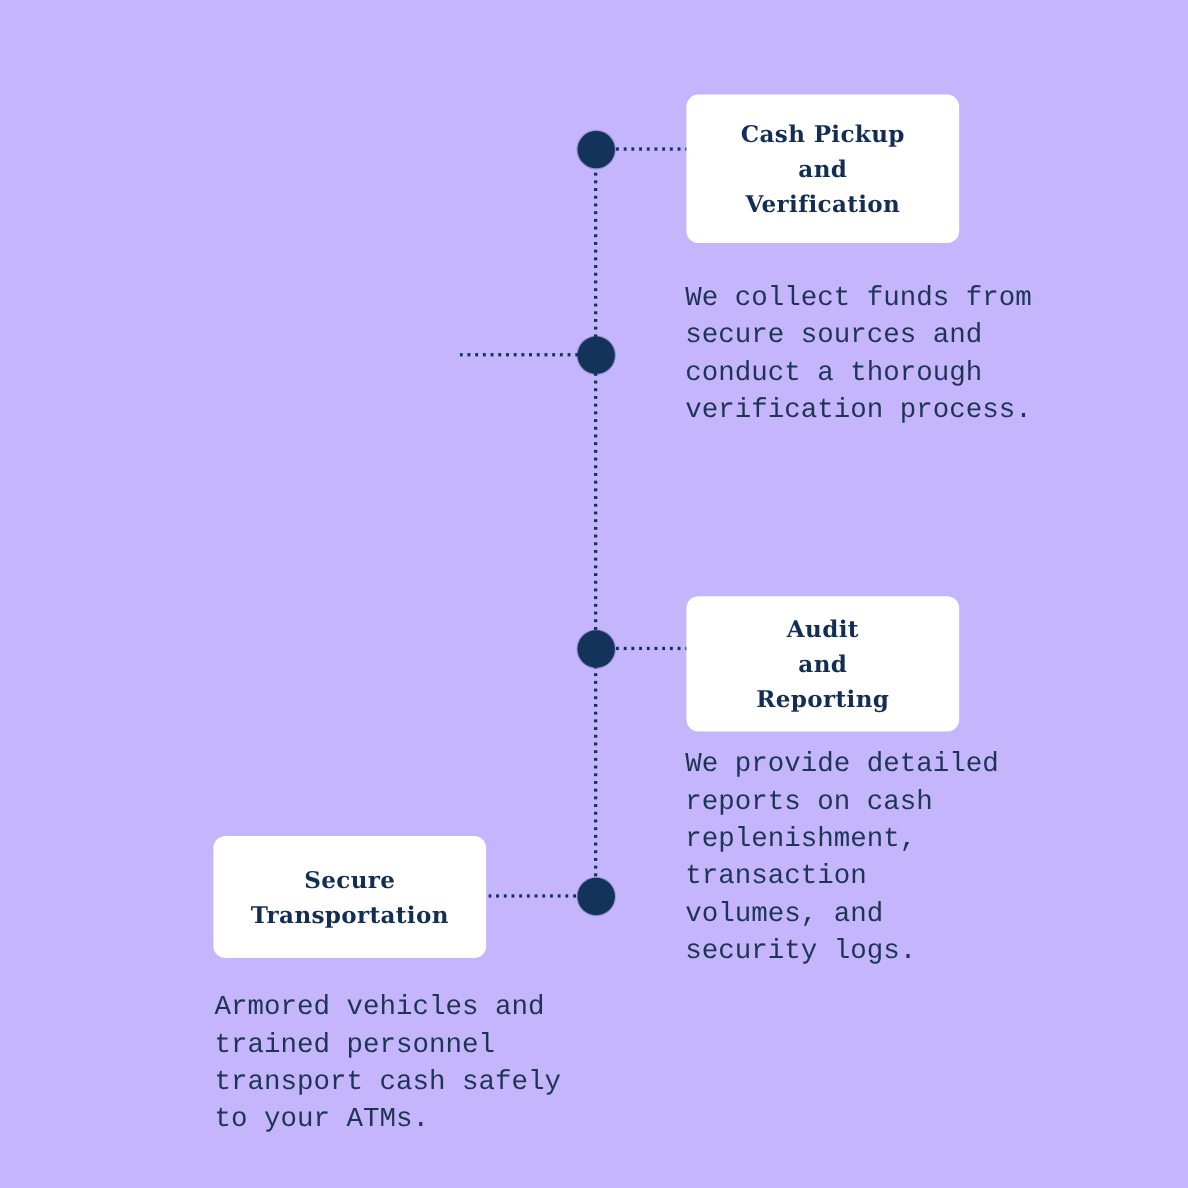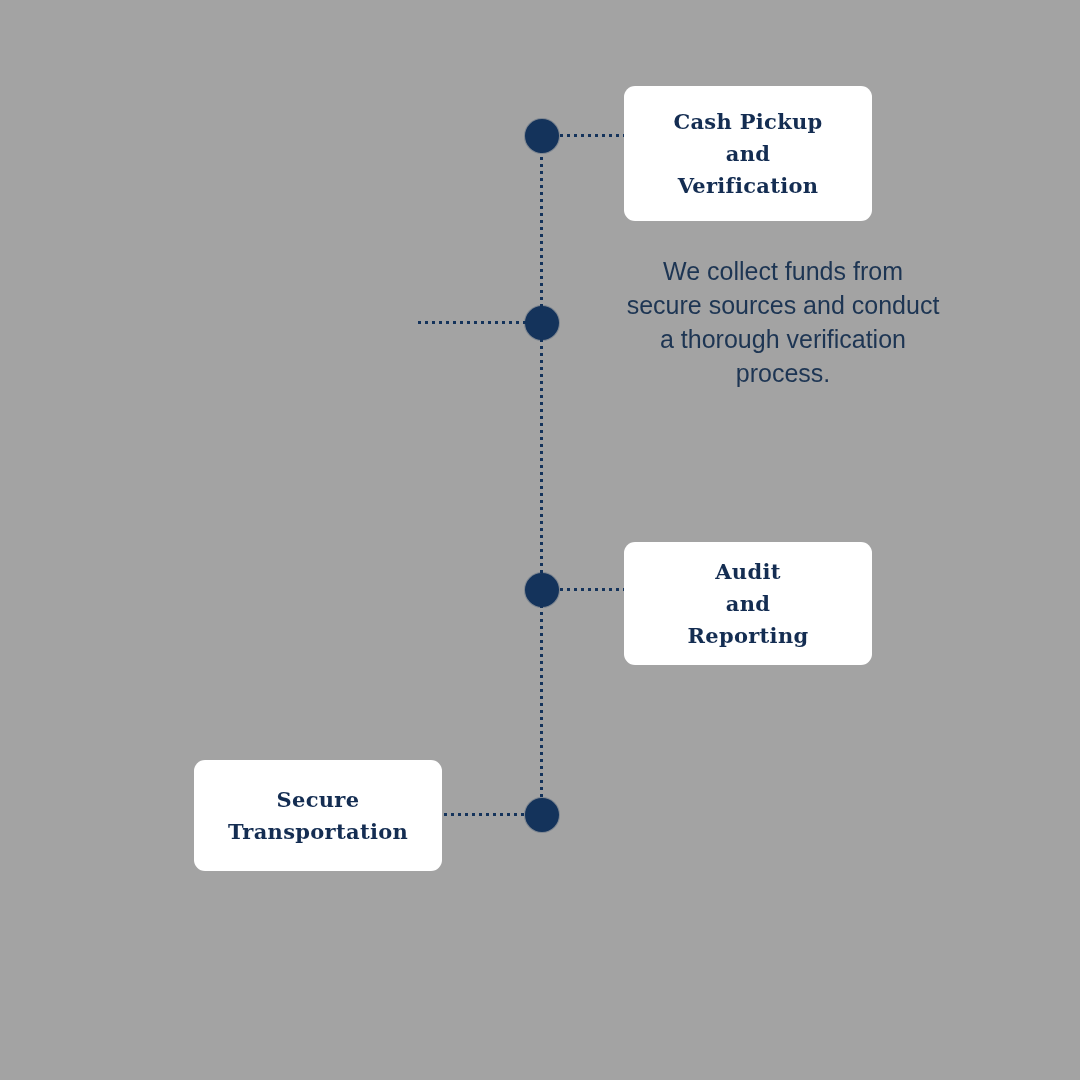--- a/index.html
+++ b/index.html
@@ -12,21 +12,21 @@
     height: 1080px;
     background: #f5f5f4;
     font-family: "DejaVu Sans", sans-serif;
     overflow: hidden;
   }
 
   #diagram {
     position: relative;
     width: 1080px;
     height: 1080px;
-    background: #a3a3a3;
+    background: #c4b5fd;
   }
 
   
   .spine {
     position: absolute;
     left: 540px;
     top: 136px;
     width: 3px;
     height: 679px;
     background-image: linear-gradient(to bottom,
@@ -85,27 +85,27 @@
   }
 
   .card-1 { left: 624px; top:  86px; width: 248px; height: 135px; }
   .card-2 { left: 169px; top: 296px; width: 248px; height:  89px; }
   .card-3 { left: 624px; top: 542px; width: 248px; height: 123px; }
   .card-4 { left: 194px; top: 760px; width: 248px; height: 111px; }
 
   
   .desc {
     position: absolute;
-    font-family: Liberation Sans, sans-serif;
+    font-family: Liberation Mono, monospace;
     font-weight: normal;
     font-size: 25px;
     line-height: 34px;
     color: #1d3553;
     white-space: pre-line;
-    text-align: center;
+    text-align: left;
   }
   .desc-1 { left: 623px; top: 254px; width: 320px; }
   .desc-2 { left: 168px; top: 411px; width: 340px; }
   .desc-3 { left: 623px; top: 678px; width: 300px; }
   .desc-4 { left: 195px; top: 899px; width: 330px; }
 </style>
 </head>
 <body>
 
 <div id="diagram">
@@ -128,19 +128,21 @@
 Verification</div>
   </div>
   <div class="desc desc-1">We collect funds from secure sources and conduct a thorough verification process.</div>
 
 
   <div class="card card-3">
     <div class="card-title">Audit
 and
 Reporting</div>
   </div>
+  <div class="desc desc-3">We provide detailed reports on cash replenishment, transaction volumes, and security logs.</div>
 
   <div class="card card-4">
     <div class="card-title">Secure
 Transportation</div>
   </div>
+  <div class="desc desc-4">Armored vehicles and trained personnel transport cash safely to your ATMs.</div>
 
 </div>
 
 </body></html>

